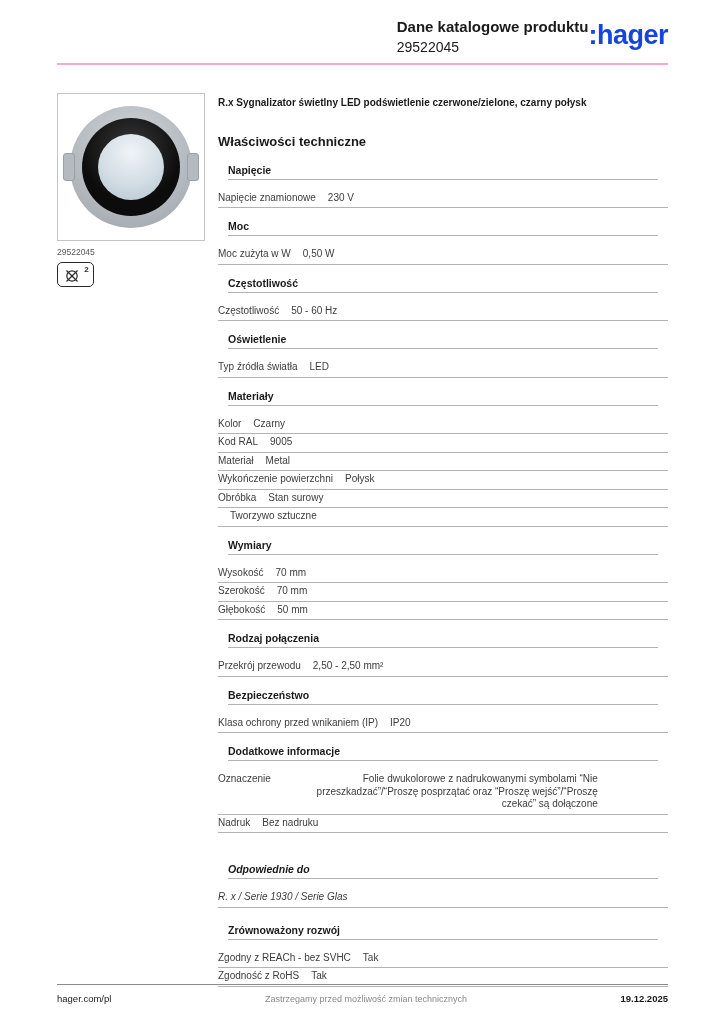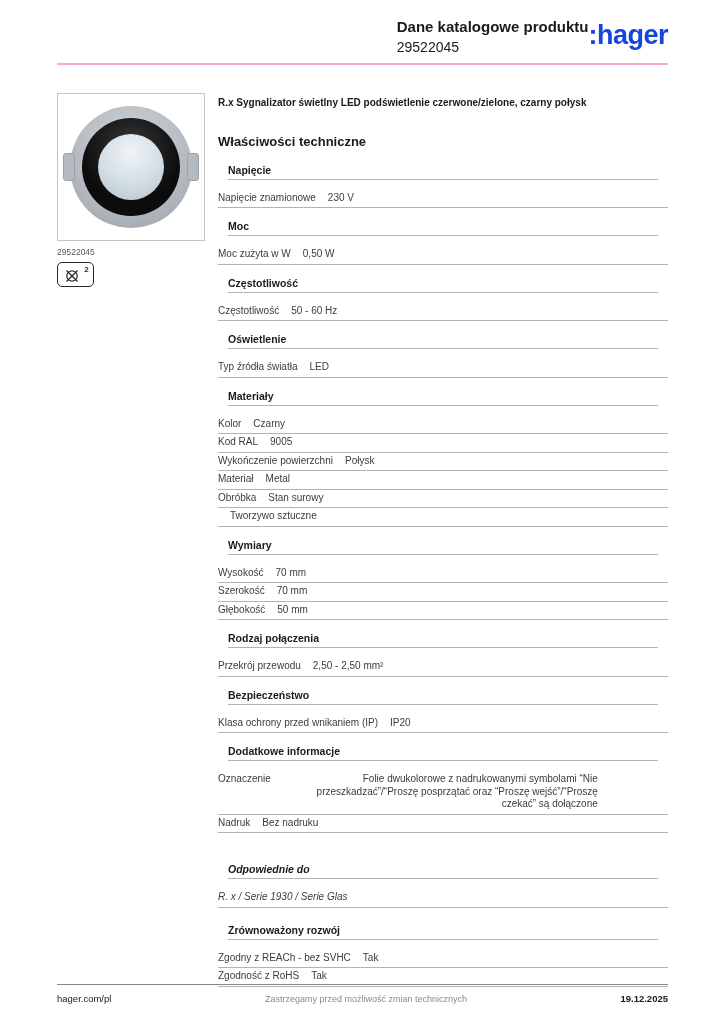--- a/index.html
+++ b/index.html
@@ -134,26 +134,26 @@
           <h3>Materiały</h3>
           <div class="spec-row">
             <span class="spec-label">Kolor</span>
             <span class="spec-value">Czarny</span>
           </div>
           <div class="spec-row">
             <span class="spec-label">Kod RAL</span>
             <span class="spec-value">9005</span>
           </div>
           <div class="spec-row">
+            <span class="spec-label">Materiał</span>
+            <span class="spec-value">Metal</span>
+          </div>
+          <div class="spec-row">
             <span class="spec-label">Wykończenie powierzchni</span>
             <span class="spec-value">Połysk</span>
-          </div>
-          <div class="spec-row">
-            <span class="spec-label">Materiał</span>
-            <span class="spec-value">Metal</span>
           </div>
           <div class="spec-row">
             <span class="spec-label">Obróbka</span>
             <span class="spec-value">Stan surowy</span>
           </div>
           <div class="spec-row">
             <span class="spec-label"></span>
             <span class="spec-value">Tworzywo sztuczne</span>
           </div>
         </section>

